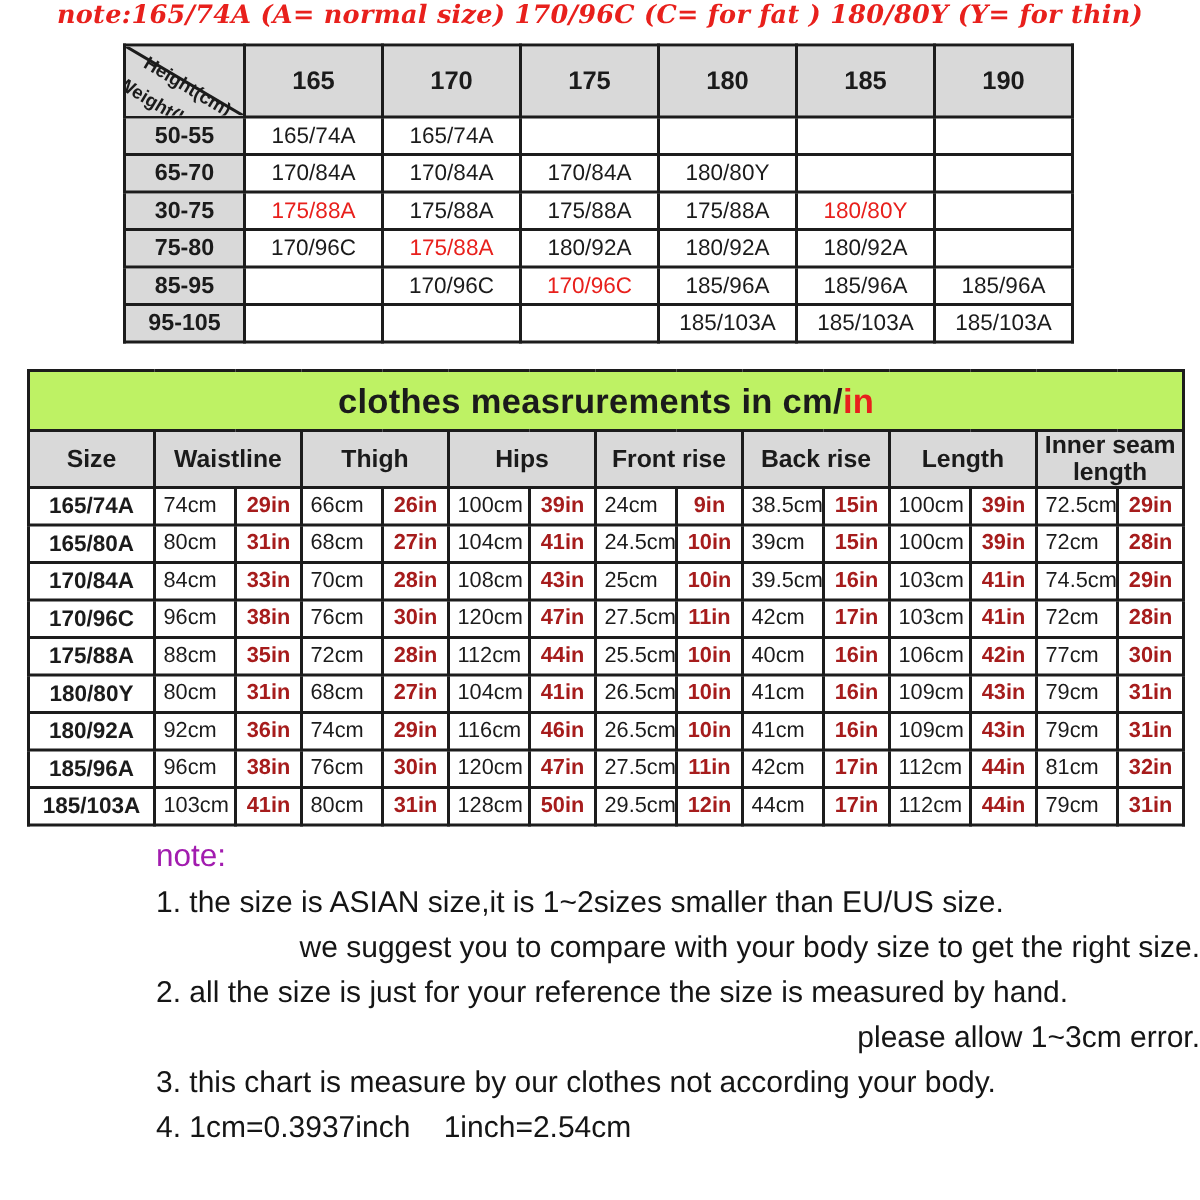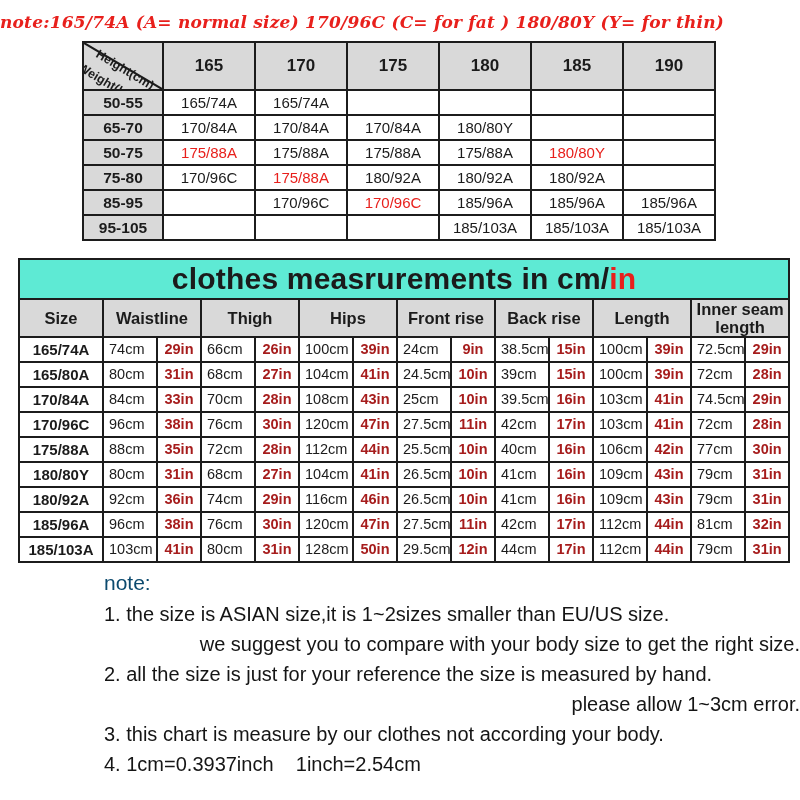--- a/index.html
+++ b/index.html
@@ -5,21 +5,21 @@
   html,body{margin:0;padding:0;}
   body{
     width:800px;height:800px;background:#ffffff;overflow:hidden;
     font-family:"Liberation Sans","DejaVu Sans",sans-serif;
     color:#1b1b1b;
   }
   .red-bright{color:#e8201c;}
 
   
   .top-note{
-    margin-top:12px;
+    text-align:center;
     font-family:"DejaVu Serif","Liberation Serif",serif;
     font-style:italic;font-weight:bold;
     font-size:17px;color:#e8201c;letter-spacing:.2px;
   }
 
   
   #size-matrix{
     border-collapse:collapse;table-layout:fixed;
     margin:9px 0 0 82px;
   }
@@ -48,34 +48,34 @@
     border-collapse:collapse;table-layout:fixed;
     width:765px;margin:17px 0 0 18px;
   }
   #measure-table th,#measure-table td{
     border:2px solid #1c1c1c;vertical-align:middle;overflow:hidden;
   }
   col.c-size{width:84px;}
   col.c-cm{width:54px;}
   col.c-in{width:44px;}
   .t2-title{
-    background:#5eead4;height:36px;text-align:center;
-    font-size:30px;font-weight:bold;letter-spacing:.2px;
+    background:#bef264;height:36px;text-align:center;
+    font-size:23px;font-weight:bold;letter-spacing:.2px;
   }
   .t2-head{
     background:#d9d9d9;height:36px;text-align:center;
     font-size:16.5px;font-weight:bold;line-height:1.1;padding:0 1px;
   }
   .t2-size{font-size:15px;font-weight:bold;text-align:center;height:21px;line-height:21px;}
   .t2-cm{font-size:14.5px;text-align:left;padding-left:5px;height:21px;line-height:21px;}
   .t2-in{font-size:14.5px;font-weight:bold;text-align:center;color:#a61c1c;height:21px;line-height:21px;}
 
   
   .bottom-notes{margin:8px 0 0 104px;}
-  .notes-heading{font-size:21px;color:#0c4a6e;margin-bottom:4px;}
+  .notes-heading{font-size:21px;color:#a21caf;margin-bottom:4px;}
   .note-line{
     font-size:20px;color:#151515;line-height:30px;
     white-space:pre-wrap;
   }
   .note-line.indent{padding-left:15px;text-align:right;}
 </style>
 </head>
 <body>
 
 <div class="top-note">note:165/74A (A= normal size) 170/96C (C= for fat ) 180/80Y (Y= for thin)</div>
@@ -120,21 +120,21 @@
       <tr>
         <th class="t1-rowhead">65-70</th>
         <td>170/84A</td>
         <td>170/84A</td>
         <td>170/84A</td>
         <td>180/80Y</td>
         <td></td>
         <td></td>
       </tr>
       <tr>
-        <th class="t1-rowhead">50-75</th>
+        <th class="t1-rowhead">30-75</th>
         <td class="red-bright">175/88A</td>
         <td>175/88A</td>
         <td>175/88A</td>
         <td>175/88A</td>
         <td class="red-bright">180/80Y</td>
         <td></td>
       </tr>
       <tr>
         <th class="t1-rowhead">75-80</th>
         <td>170/96C</td>

